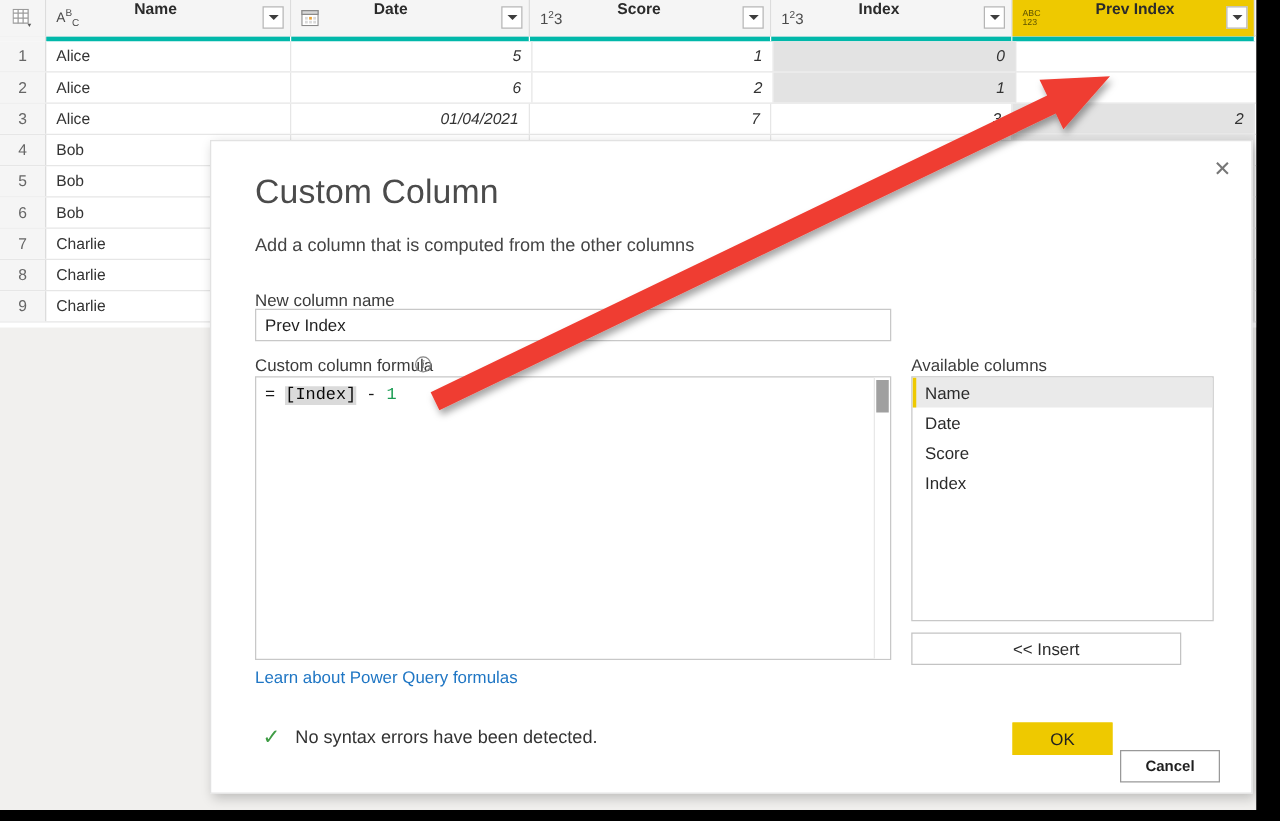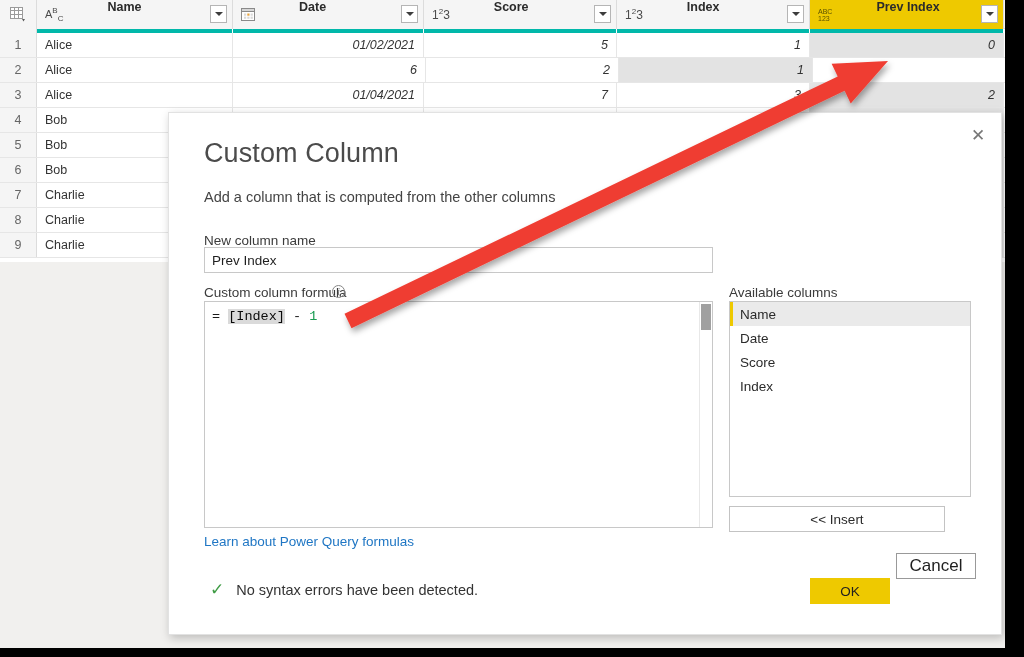--- a/index.html
+++ b/index.html
@@ -383,29 +383,30 @@
     border: 1px solid #eec900;
     font-family: "Liberation Sans", sans-serif;
     font-size: 13.5px;
     color: #1f1f1f;
     cursor: pointer;
   }
 
   #cancel-btn {
     position: absolute;
     left: 727px;
-    top: 440px;
+    top: 487px;
     width: 80px;
     height: 26px;
     background: #ffffff;
     border: 1px solid #999999;
     font-family: "Liberation Sans", sans-serif;
-    font-size: 17px;
+    font-size: 12px;
     color: #1f1f1f;
     cursor: pointer;
+    font-weight: bold;
   }
 
   
   #annot-arrow {
     position: absolute;
     left: 0; top: 0;
     width: 1005px;
     height: 648px;
     pointer-events: none;
     z-index: 60;
@@ -522,21 +523,20 @@
         <div class="qb-seg w-date"></div>
         <div class="qb-seg w-score"></div>
         <div class="qb-seg w-index"></div>
         <div class="qb-seg w-prev"></div>
       </div>
 
       <div class="grid-body" id="grid-body">
           <div class="grid-row">
             <div class="rownum">1</div>
             <div class="cell w-name">Alice</div>
-            <div class="cell w-date num">01/02/2021</div>
             <div class="cell w-score num">5</div>
             <div class="cell w-index num">1</div>
             <div class="cell w-prev num sel">0</div>
           </div>
           <div class="grid-row">
             <div class="rownum">2</div>
             <div class="cell w-name">Alice</div>
             <div class="cell w-score num">6</div>
             <div class="cell w-index num">2</div>
             <div class="cell w-prev num sel">1</div>

